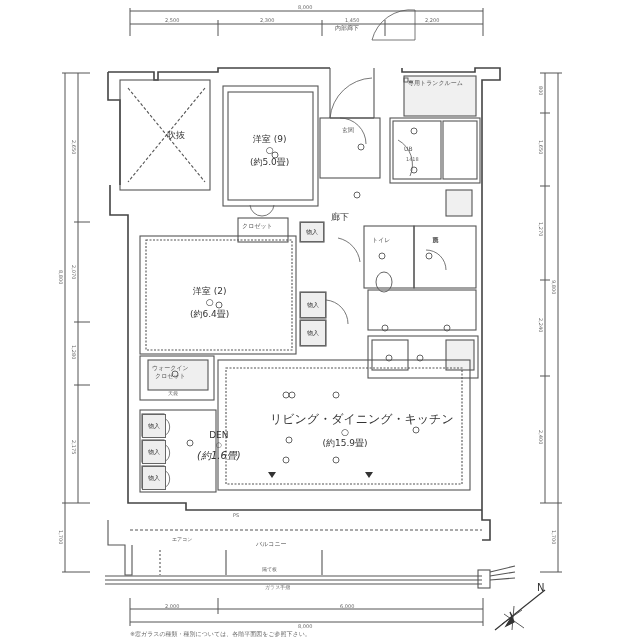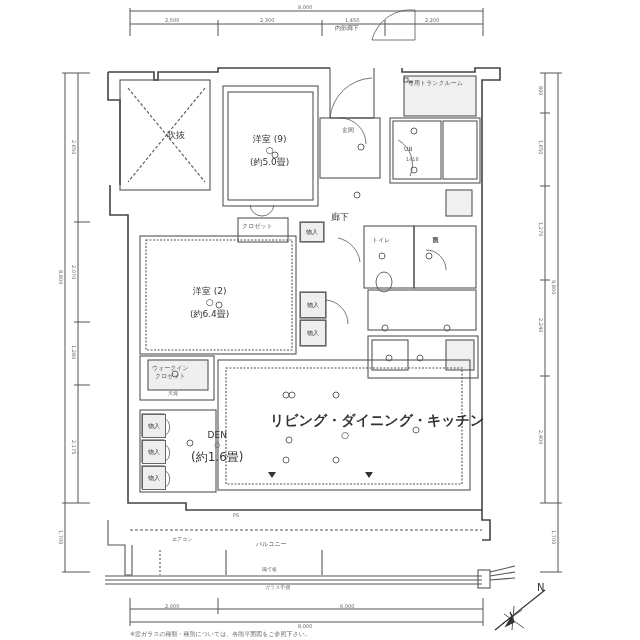--- a/index.html
+++ b/index.html
@@ -230,29 +230,30 @@
   <div>(約6.4畳)</div>
 </div>
 
 <div class="lbl small" style="left:152px;top:364px;white-space:pre;">ウォークイン
 クロゼット</div>
 <div class="lbl tiny" style="left:168px;top:390px;">天袋</div>
 
 <div class="store" style="left:142px;top:414px;width:22px;height:22px;">物入</div>
 <div class="store" style="left:142px;top:440px;width:22px;height:22px;">物入</div>
 <div class="store" style="left:142px;top:466px;width:22px;height:22px;">物入</div>
-<div class="lbl" style="left:191px;top:430px;">
+<div class="lbl" style="left:197px;top:430px;">
   <div>DEN</div>
   <div style="font-size:7px;">○</div>
-  <div style="font-size:12px;">(約1.6畳)</div>
+  <div style="font-size:10px;font-style:italic;">(約1.6畳)</div>
 </div>
 
 <div class="lbl" style="left:270px;top:412px;width:150px;">
-  <div style="font-size:14px;font-weight:bold;">リビング・ダイニング・キッチン</div>
+  <div style="font-size:12px;">リビング・ダイニング・キッチン</div>
   <div>○</div>
+  <div>(約15.9畳)</div>
 </div>
 
 <div class="lbl tiny" style="left:233px;top:512px;">PS</div>
 <div class="lbl tiny" style="left:172px;top:536px;">エアコン</div>
 <div class="lbl small" style="left:256px;top:540px;">バルコニー</div>
 <div class="lbl tiny" style="left:262px;top:566px;">隔て板</div>
 <div class="lbl tiny" style="left:265px;top:584px;">ガラス手摺</div>
 
 <div class="lbl" style="left:537px;top:582px;font-size:10px;">N</div>
 

